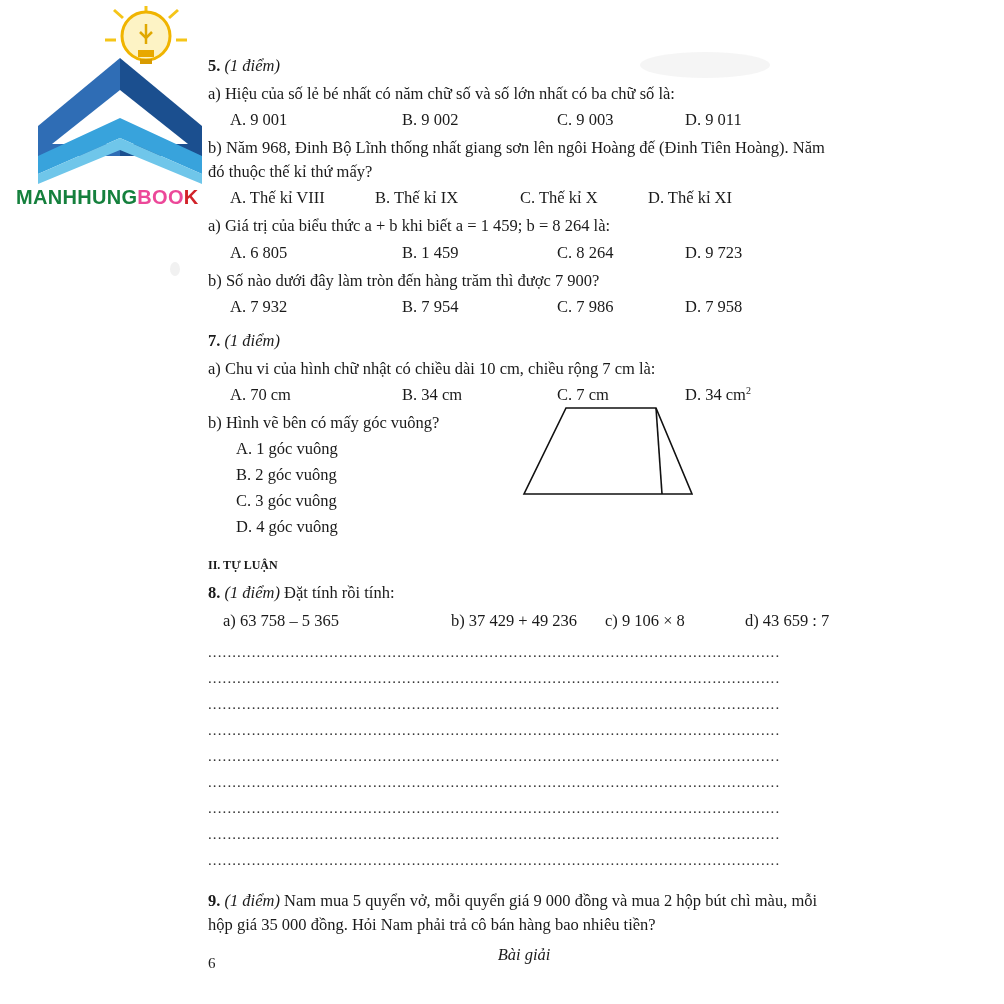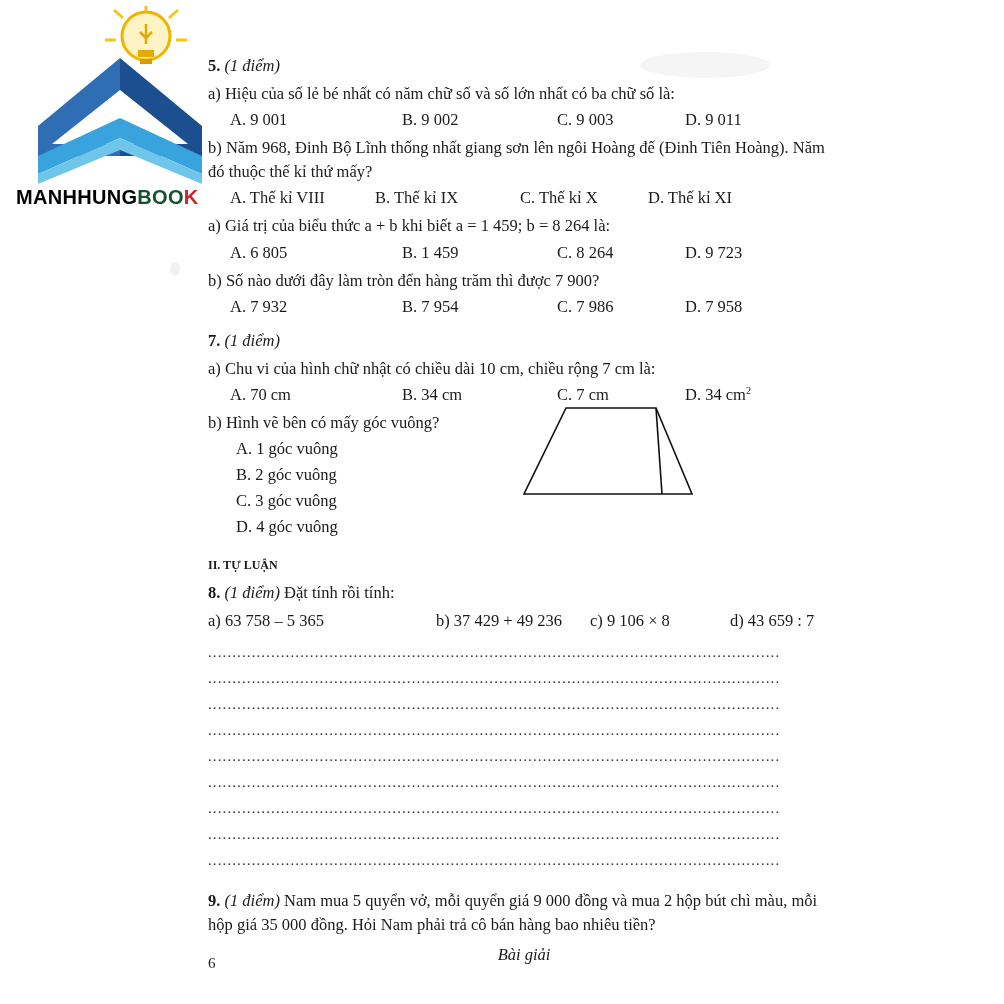--- a/index.html
+++ b/index.html
@@ -28,22 +28,22 @@
   #watermark .brand {
     position: absolute;
     left: 8px;
     top: 180px;
     font-family: "Liberation Sans", sans-serif;
     font-weight: bold;
     font-size: 20px;
     letter-spacing: .3px;
     white-space: nowrap;
   }
-  #watermark .brand .b1 { color: #000000; }
-  #watermark .brand .b2 { color: #14532d; }
+  #watermark .brand .b1 { color: #15803d; }
+  #watermark .brand .b2 { color: #ec4899; }
   #watermark .brand .b3 { color: #d1232a; }
 
   
   #page {
     position: absolute;
     left: 0; top: 0;
     width: 1004px;
     height: 1004px;
   }
   .content {
@@ -90,20 +90,21 @@
   .section-title {
     font-family: Liberation Serif, serif;
     font-weight: bold;
     font-size: 12px;
     margin-top: 18px;
   }
 
   .calc-row {
     display: flex;
     margin-top: 4px;
+    margin-left: 15px;
   }
   .calc-row > span:nth-child(1) { width: 200px; }
   .calc-row > span:nth-child(2) { width: 182px; text-align: center; }
   .calc-row > span:nth-child(3) { width: 140px; }
 
   .dots {
     margin-top: 9px;
     color: #333;
     font-size: 15px;
     letter-spacing: 1.1px;

